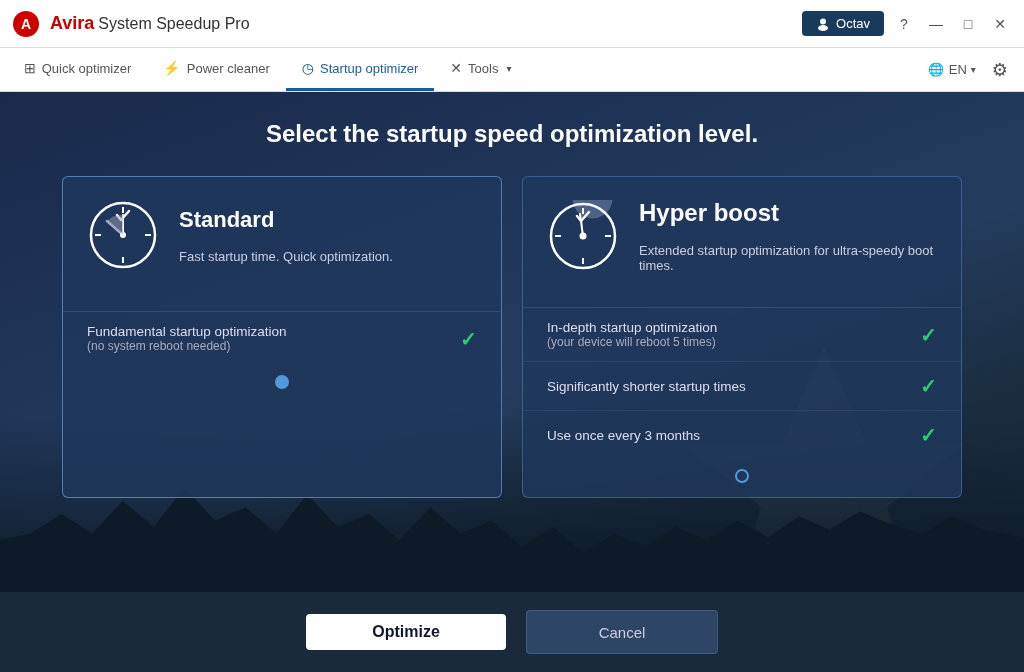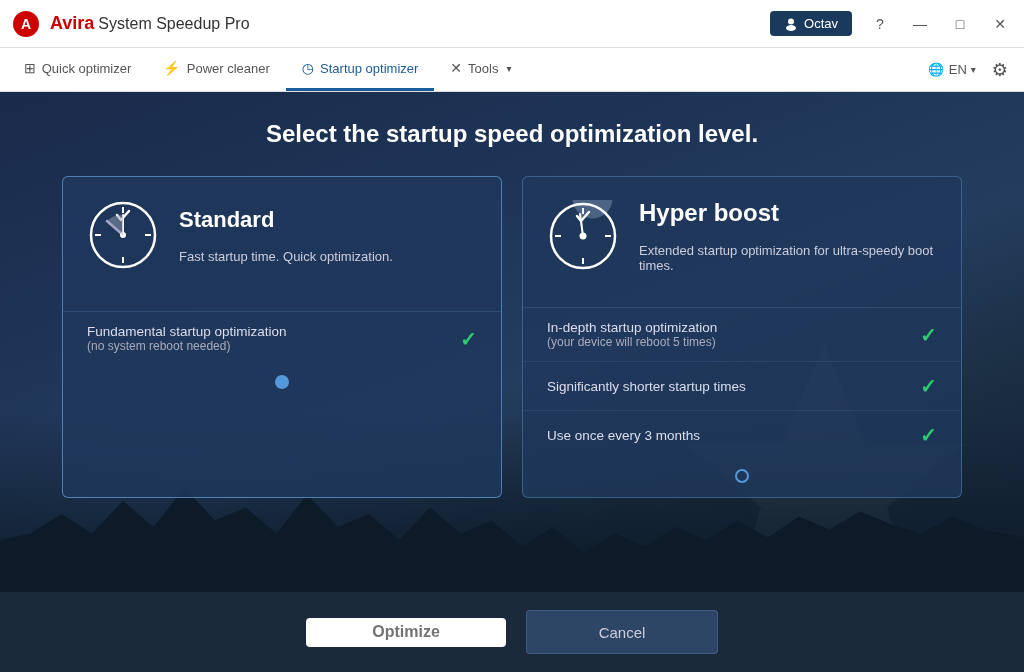--- a/index.html
+++ b/index.html
@@ -33,21 +33,21 @@
     }
     .titlebar-appname {
       font-size: 16px;
       color: #333;
       font-weight: 400;
     }
     .titlebar-right {
       margin-left: auto;
       display: flex;
       align-items: center;
-      gap: 16px;
+      gap: 8px;
     }
     .user-btn {
       background: #1a3a5c;
       color: #fff;
       border: none;
       padding: 5px 14px;
       border-radius: 4px;
       font-size: 13px;
       cursor: pointer;
       display: flex;
@@ -276,23 +276,23 @@
       height: 80px;
       background: #1a2a3a;
       display: flex;
       align-items: center;
       justify-content: center;
       gap: 20px;
       z-index: 10;
     }
     .btn-optimize {
       width: 200px;
-      height: 29px;
+      height: 36px;
       background: #fff;
-      color: #737373;
+      color: #0f172a;
       border: none;
       border-radius: 4px;
       font-size: 16px;
       font-weight: 600;
       cursor: pointer;
     }
     .btn-cancel {
       width: 192px;
       height: 44px;
       background: rgba(60,90,130,0.6);

